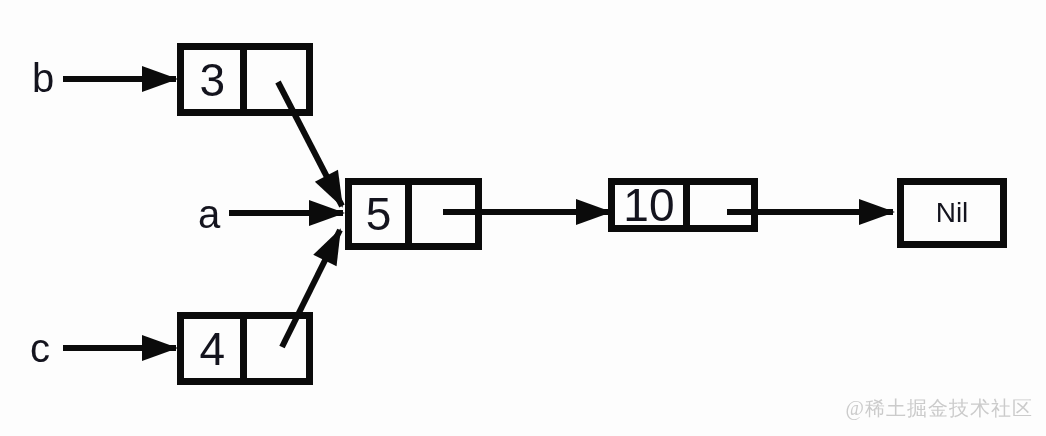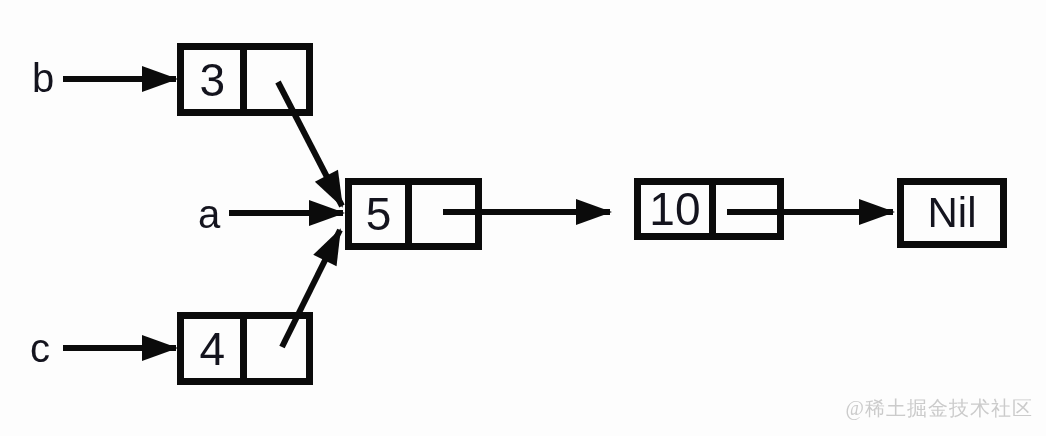--- a/index.html
+++ b/index.html
@@ -37,27 +37,27 @@
     font-size: 46px;
     font-weight: 400;
     color: #14141e;
     line-height: 1;
     user-select: none;
   }
   .node3  { left: 177px; top: 43px;  width: 136px; height: 73px; }
   .node3 .val { width: 52%; } .node3 .ptr { width: 48%; }
   .node5  { left: 345px; top: 178px; width: 137px; height: 72px; }
   .node5 .val { width: 49%; } .node5 .ptr { width: 51%; }
-  .node10 { left: 634px; top: 178px; width: 150px; height: 62px; }
+  .node10 { left: 608px; top: 178px; width: 150px; height: 54px; }
   .node10 .val { width: 55%; } .node10 .ptr { width: 45%; }
   .node4  { left: 177px; top: 312px; width: 136px; height: 73px; }
   .node4 .val { width: 52%; } .node4 .ptr { width: 48%; }
   .nilbox { left: 897px; top: 178px; width: 110px; height: 70px; }
   .nilbox .single { width: 100%; }
-  .nilbox .node-value { font-size: 42px; text-align: center; }
+  .nilbox .node-value { font-size: 28px; text-align: center; }
   
   .var-label {
     position: absolute;
     font-size: 40px;
     font-weight: 400;
     color: #14141e;
     line-height: 1;
     z-index: 1;
     user-select: none;
   }

